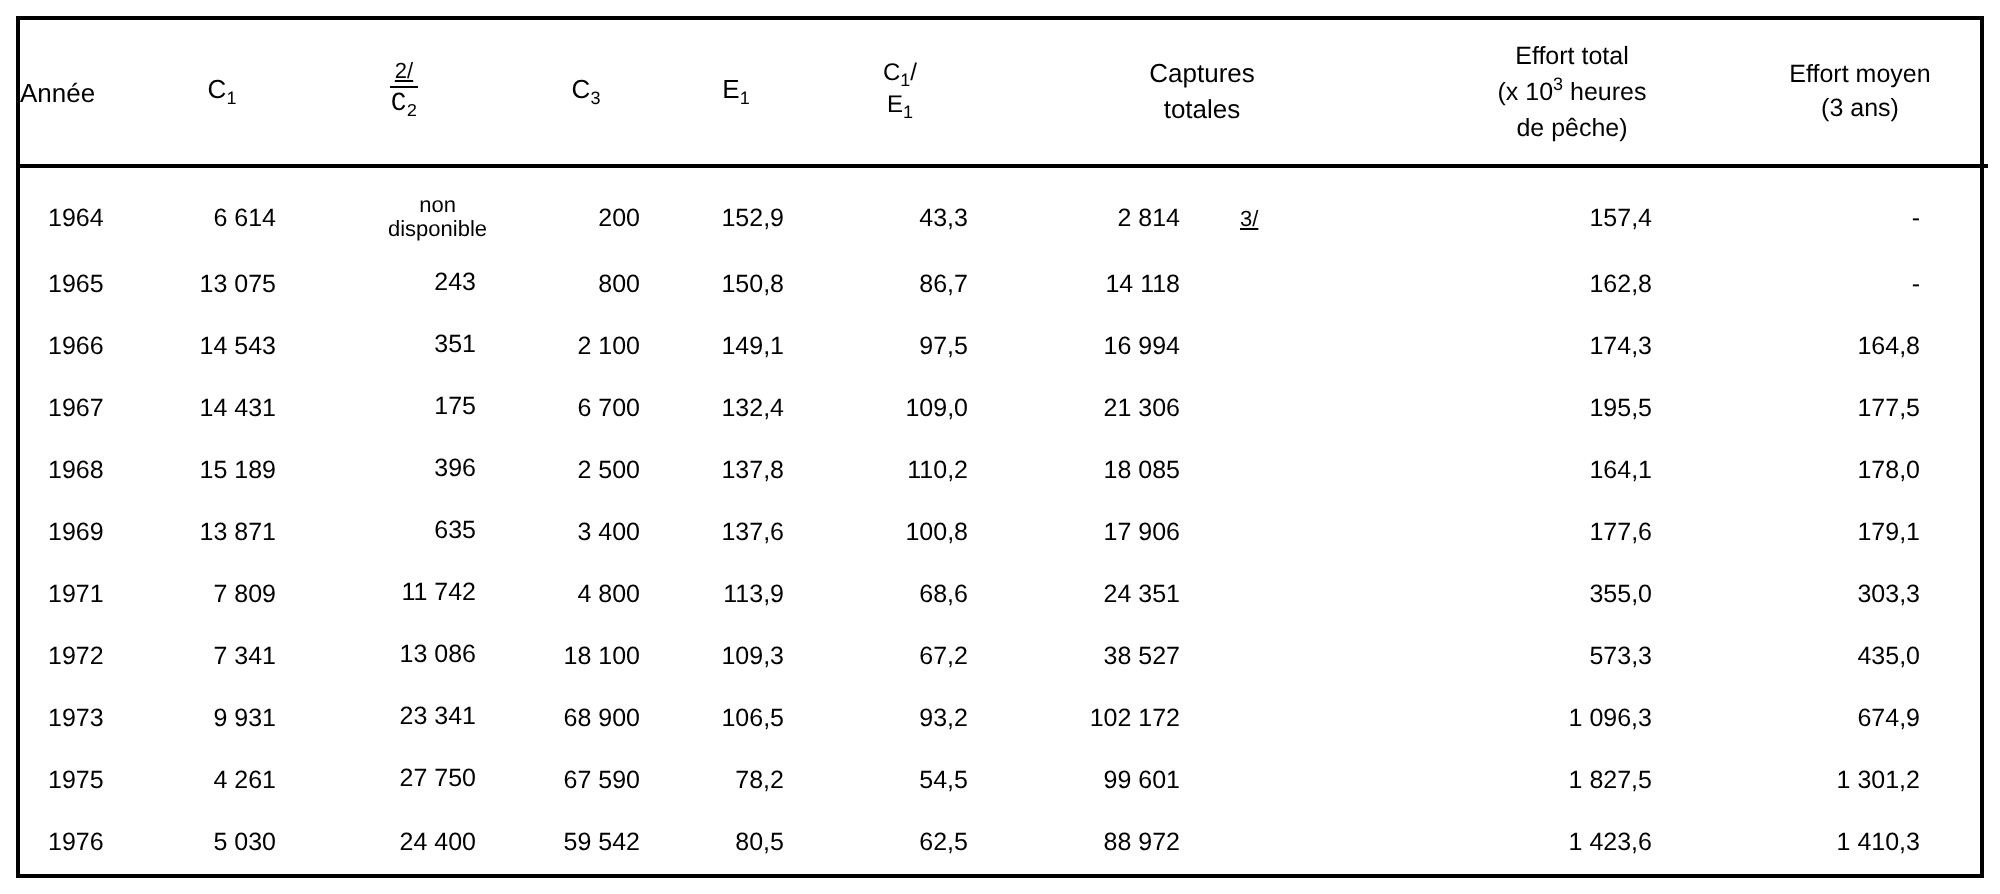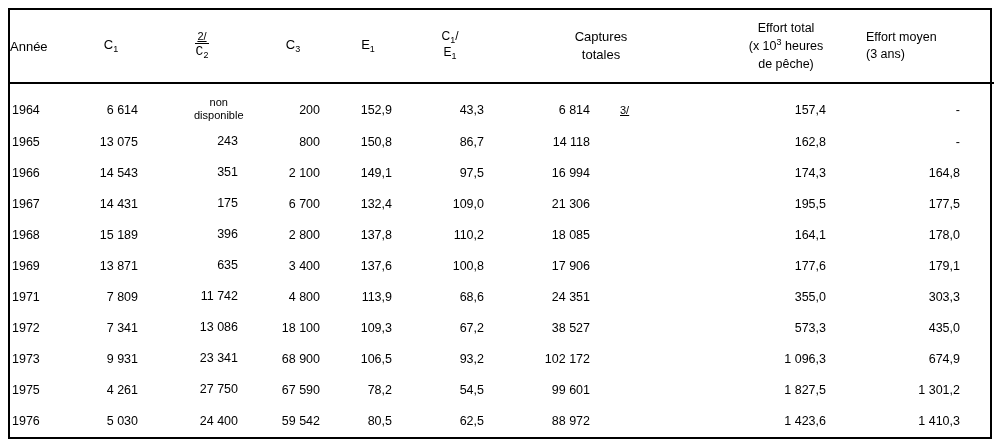--- a/index.html
+++ b/index.html
@@ -77,21 +77,21 @@
     font-size: 13px;
   }
   .hdr-eff-total {
     text-align: center;
     padding-left: 16px;
     vertical-align: middle;
     line-height: 1.35;
     font-size: 12.5px;
   }
   .hdr-eff-moyen {
-    text-align: left;
+    text-align: center;
     vertical-align: middle;
     line-height: 1.35;
     font-size: 12.5px;
     margin-top: 11px;
   }
   .sym {
     font-size: 13px;
     white-space: nowrap;
   }
   .sub {
@@ -128,21 +128,21 @@
 
   tbody tr td {
     height: 26.2px;
     padding: 0;
   }
   tbody tr:first-child td {
     padding-top: 9px;
   }
   td.annee {
     text-align: left;
-    padding-left: 2px;
+    padding-left: 14px;
     font-size: 12.5px;
   }
   td.num-r {
     text-align: right;
     padding-right: 12px;
   }
   td.c2 {
     text-align: right;
     padding-right: 16px;
     line-height: 1.1;
@@ -238,21 +238,21 @@
         </tr>
       </thead>
       <tbody id="table-body">
           <tr>
             <td class="annee">1964</td>
             <td class="num-r">6 614</td>
             <td class="c2"><span class="na">non<br>disponible</span></td>
             <td class="num-r">200</td>
             <td class="num-r">152,9</td>
             <td class="num-r">43,3</td>
-            <td class="captures"><span class="cap-val">6 814</span><span class="cap-note">3/</span></td>
+            <td class="captures"><span class="cap-val">2 814</span><span class="cap-note">3/</span></td>
             <td class="eff-tot">157,4</td>
             <td class="eff-moy">-</td>
           </tr>
           <tr>
             <td class="annee">1965</td>
             <td class="num-r">13 075</td>
             <td class="c2">243</td>
             <td class="num-r">800</td>
             <td class="num-r">150,8</td>
             <td class="num-r">86,7</td>
@@ -279,21 +279,21 @@
             <td class="num-r">132,4</td>
             <td class="num-r">109,0</td>
             <td class="captures"><span class="cap-val">21 306</span></td>
             <td class="eff-tot">195,5</td>
             <td class="eff-moy">177,5</td>
           </tr>
           <tr>
             <td class="annee">1968</td>
             <td class="num-r">15 189</td>
             <td class="c2">396</td>
-            <td class="num-r">2 800</td>
+            <td class="num-r">2 500</td>
             <td class="num-r">137,8</td>
             <td class="num-r">110,2</td>
             <td class="captures"><span class="cap-val">18 085</span></td>
             <td class="eff-tot">164,1</td>
             <td class="eff-moy">178,0</td>
           </tr>
           <tr>
             <td class="annee">1969</td>
             <td class="num-r">13 871</td>
             <td class="c2">635</td>

